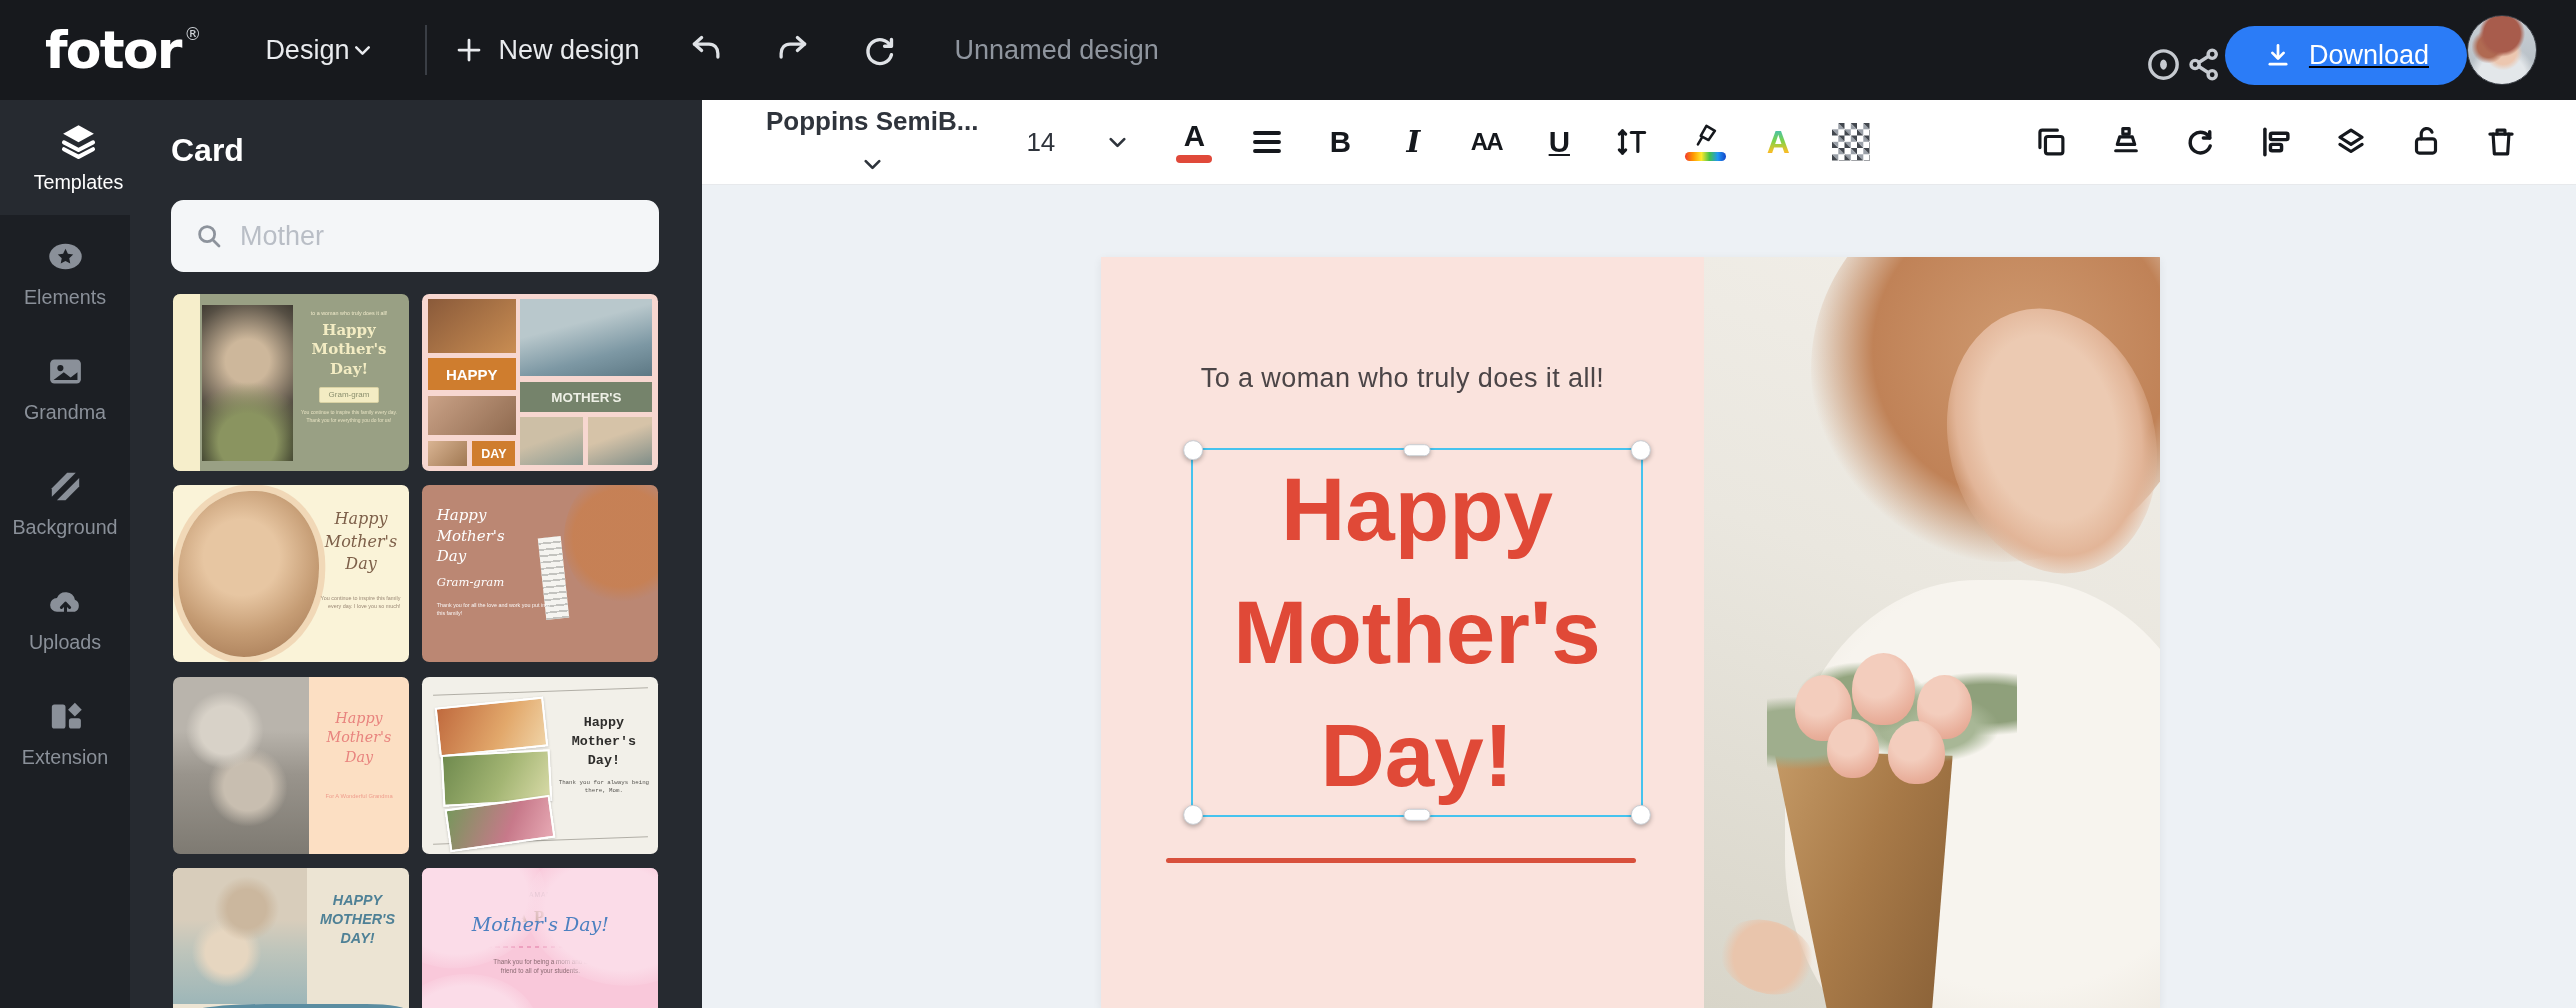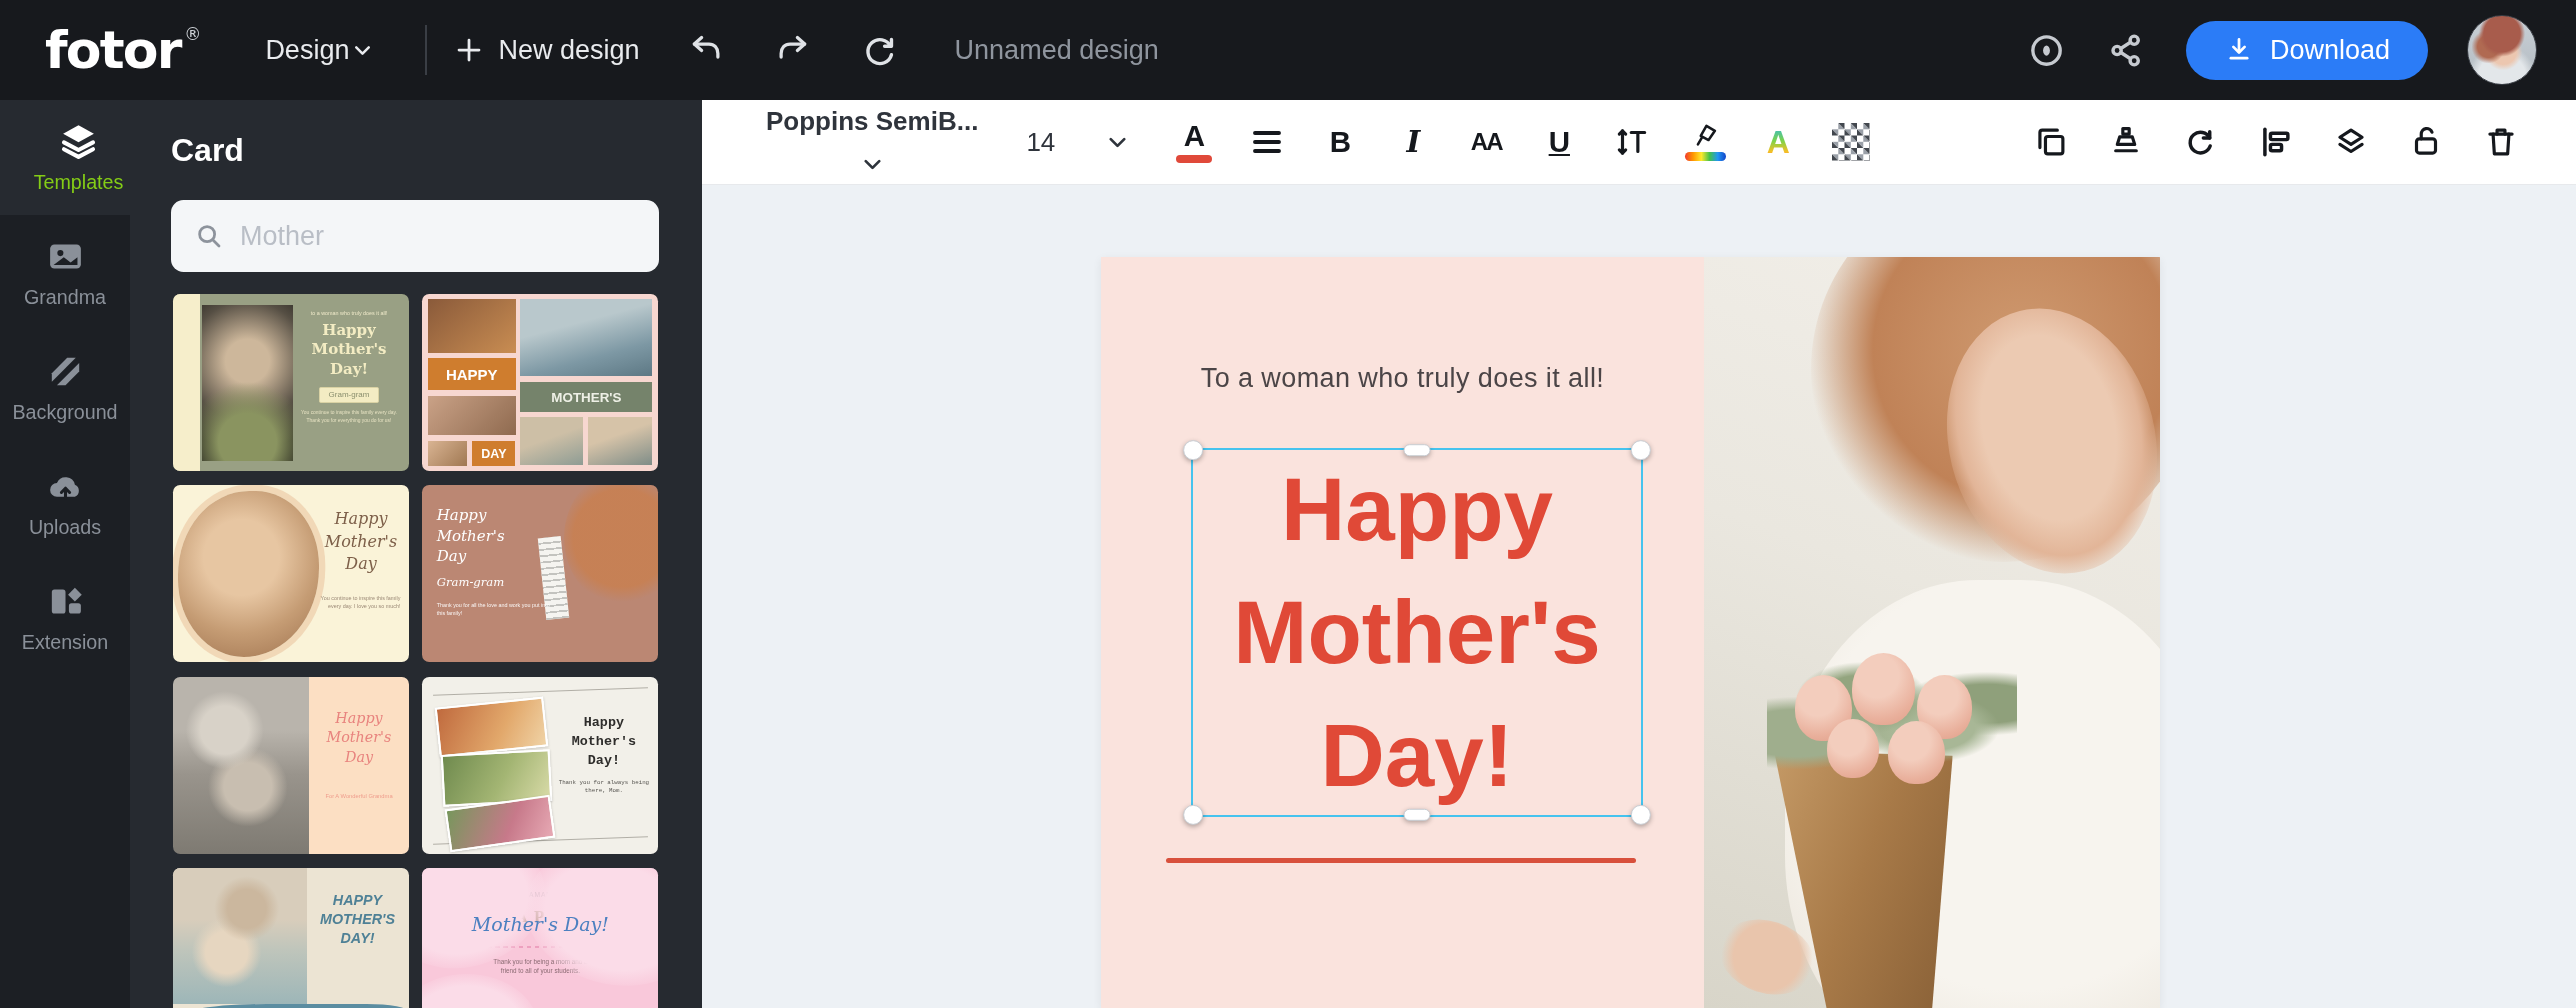--- a/index.html
+++ b/index.html
@@ -10,36 +10,36 @@
   .topbar{position:absolute;left:0;top:0;width:2576px;height:100px;background:#17191d;
           display:flex;align-items:center;z-index:40;}
   .logo{margin-left:45px;color:#fff;font-family:"DejaVu Sans",sans-serif;font-weight:bold;
         font-size:52px;letter-spacing:-1.8px;display:flex;align-items:flex-start;cursor:pointer;}
   .logo .reg{font-size:17px;color:#cfd3d8;margin:3.6px 0 0 3.6px;font-weight:normal;}
   .menu{margin-left:66px;display:flex;align-items:center;gap:1px;color:#e9ebee;font-size:27px;cursor:pointer;}
   .vdiv{margin-left:50px;width:1.8px;height:50px;background:#3a3e45;}
   .newdesign{margin-left:27px;display:flex;align-items:center;gap:14.3px;color:#e9ebee;font-size:27px;cursor:pointer;}
   .tb-ic{margin-left:47px;cursor:pointer;display:flex;align-items:center;}
   .doc-title{margin-left:55px;color:#8f959e;font-size:27px;cursor:text;}
-  .right-group{margin-left:auto;display:flex;align-items:center;gap:39px;margin-right:39px;}
+  .right-group{margin-left:auto;display:flex;align-items:flex-end;margin-right:39px;text-decoration:underline;}
   .dl-btn{display:flex;align-items:center;gap:16px;background:#2b7cf7;color:#fff;font-size:27px;
           padding:0 38px;height:59px;border-radius:36px;border:none;cursor:pointer;}
   .avatar{width:70px;height:70px;border-radius:50%;cursor:pointer;border:1.8px solid #3a3e45;
     background:
       radial-gradient(circle at 50% 26%, #a85c4c 0 30%, rgba(168,92,76,0) 38%),
       radial-gradient(circle at 30% 45%, #b06a52 0 18%, rgba(176,106,82,0) 28%),
       radial-gradient(circle at 52% 52%, #ecc7b0 0 26%, rgba(236,199,176,0) 38%),
       radial-gradient(circle at 50% 92%, #e3e7ea 0 34%, rgba(227,231,234,0) 48%),
       linear-gradient(180deg,#c9d0d6 0%,#b2bac1 100%);}
 
   
   .sidebar{position:absolute;left:0;top:100px;width:130px;height:909px;background:#1c1f24;z-index:30;}
   .side-item{height:115px;display:flex;flex-direction:column;align-items:center;justify-content:center;
              gap:9px;color:#8a9099;cursor:pointer;}
-  .side-item.active{background:#262a30;color:#84cc16;padding-left:27px;}
+  .side-item.active{background:#262a30;color:#ffffff;padding-left:27px;}
   .side-item .lbl{font-size:19.7px;}
   .side-item svg{display:block;}
 
   
   .panel{position:absolute;left:130px;top:100px;width:572px;height:909px;background:#262a30;
          overflow:hidden;z-index:20;}
   .panel-title{position:absolute;left:41px;top:32px;color:#fff;font-size:32px;font-weight:bold;}
   .search{position:absolute;left:41px;top:100px;width:488px;height:72px;background:#f4f6f8;
           border-radius:12.5px;display:flex;align-items:center;padding:0 23px;gap:16px;}
   .search input{flex:1;border:none;outline:none;background:transparent;font-size:27px;color:#333;
@@ -299,20 +299,27 @@
   <div class="side-item active">
     <svg width="41" height="41" viewBox="0 0 24 24">
         <path d="M12 2.5 L21 7.5 L12 12.5 L3 7.5 Z" fill="#fff"></path>
         <path d="M3.5 12.5 L12 17 L20.5 12.5" fill="none" stroke="#fff" stroke-width="2.4"></path>
         <path d="M3.5 16.5 L12 21 L20.5 16.5" fill="none" stroke="#fff" stroke-width="2.4"></path>
       </svg>
     <span class="lbl">Templates</span>
   </div>
   <div class="side-item">
     <svg width="41" height="41" viewBox="0 0 24 24">
+        <ellipse cx="12" cy="12" rx="9.5" ry="7.5" fill="#8a9099"></ellipse>
+        <path d="M12 7.5 L13.4 10.4 16.5 10.8 14.2 13 14.8 16.1 12 14.6 9.2 16.1 9.8 13 7.5 10.8 10.6 10.4 Z" fill="#1c1f24"></path>
+      </svg>
+    <span class="lbl">Elements</span>
+  </div>
+  <div class="side-item">
+    <svg width="41" height="41" viewBox="0 0 24 24">
         <rect x="3" y="5" width="18" height="14" rx="2.5" fill="#8a9099"></rect>
         <circle cx="9" cy="10" r="1.8" fill="#1c1f24"></circle>
         <path d="M5 17 L11 12.5 L15 15.5 L19 12.5 V17 Z" fill="#1c1f24"></path>
       </svg>
     <span class="lbl">Grandma</span>
   </div>
   <div class="side-item">
     <svg width="41" height="41" viewBox="0 0 24 24">
         <path d="M4 13 L13 4 H18 L4 18 Z" fill="#8a9099"></path>
         <path d="M7 20 L20 7 V12 L12 20 Z" fill="#8a9099"></path>

